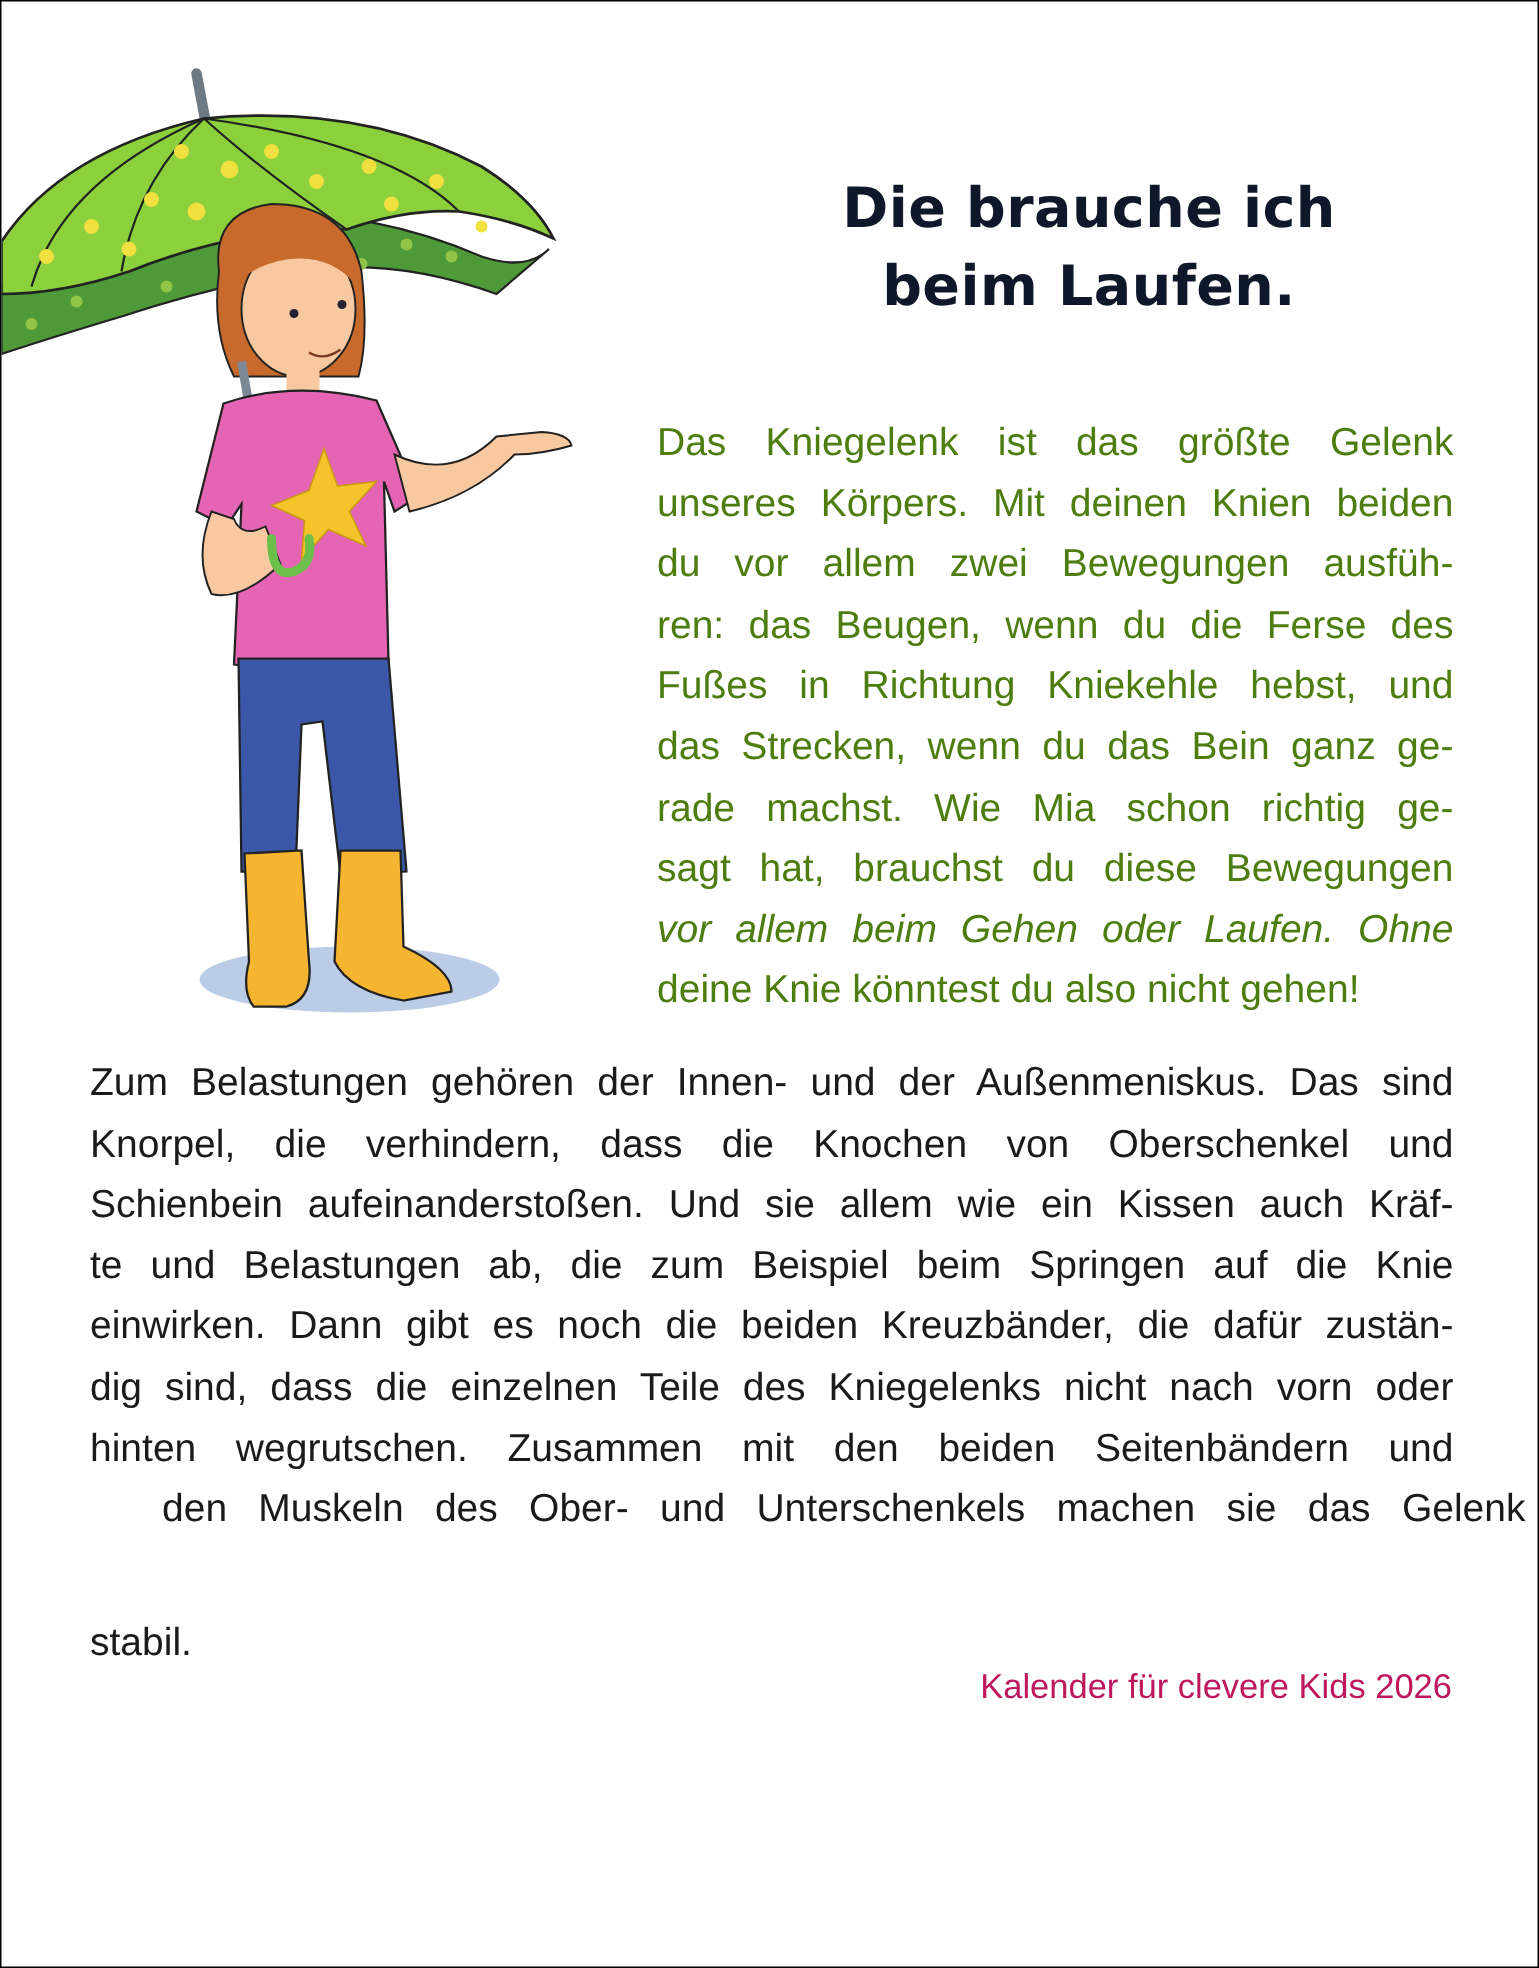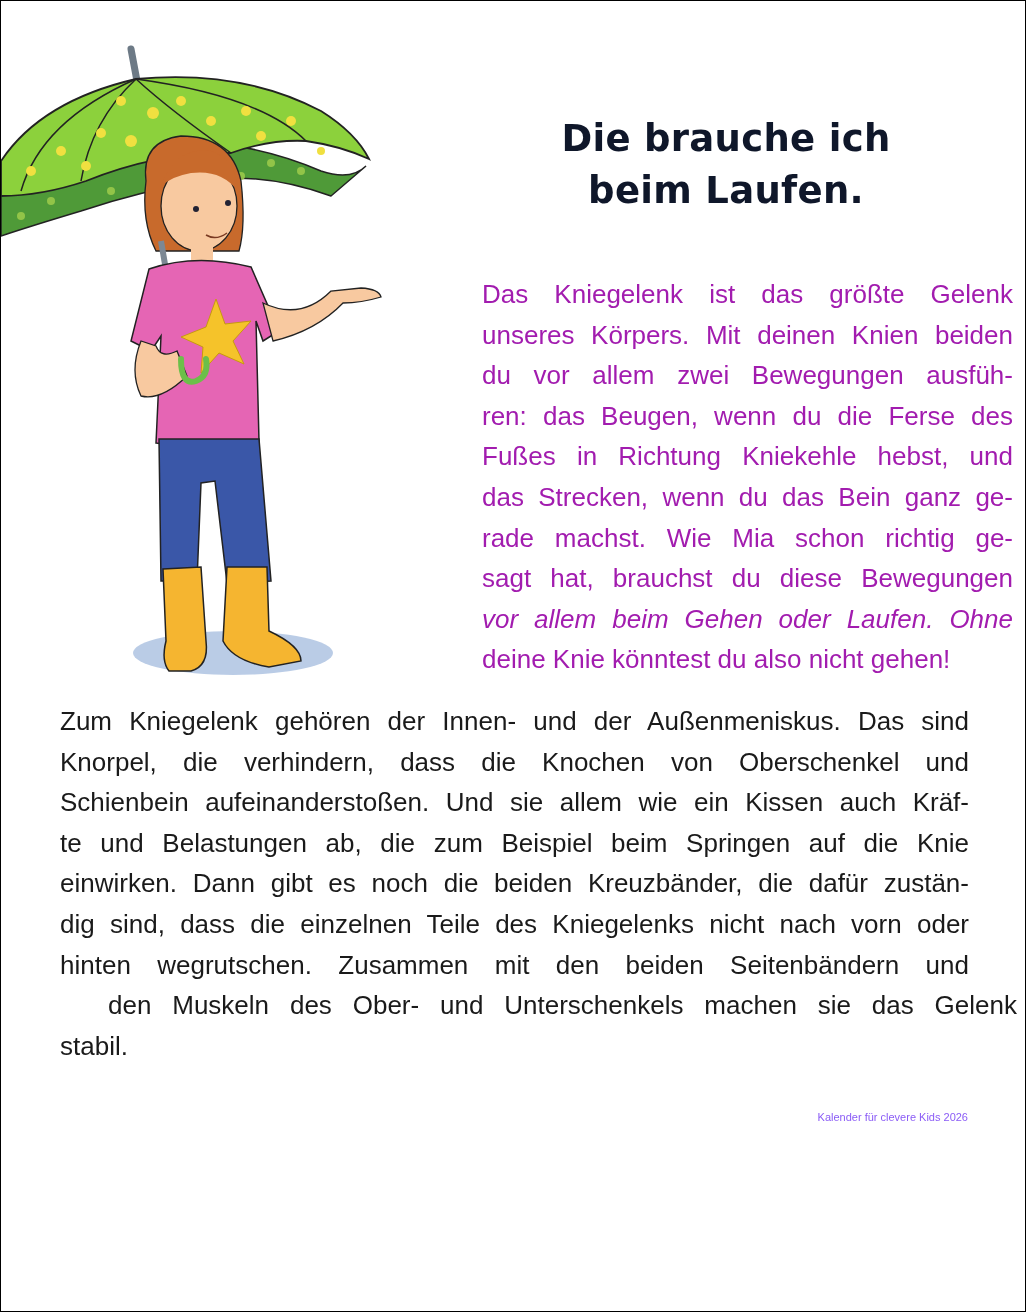--- a/index.html
+++ b/index.html
@@ -18,35 +18,35 @@
   .title {
     position: absolute; left: 520px; top: 112px; width: 410px;
     text-align: center; color: #0f172a;
     font-family: "DejaVu Sans", sans-serif; font-weight: bold;
     font-size: 37px; line-height: 52px; letter-spacing: 0.3px;
   }
   .title span { display: block; }
   .para-right {
     position: absolute; left: 437px; top: 273px; width: 531px;
     font-size: 26px; line-height: 40.6px; text-align: justify;
-    font-weight: 300; color: #a21caf; margin-left: 44px;
+    font-weight: 300; color: #4d7c0f;
   }
   .para-right .line, .para-full .line {
     display: block; text-align: justify; text-align-last: justify; white-space: nowrap;
     height: 40.6px;
   }
   .para-right .line.last, .para-full .line.last { text-align-last: left; }
   .para-full {
     position: absolute; left: 59px; top: 700px; width: 909px;
     font-size: 26px; line-height: 40.6px; color: #1a1a1a;
   }
   .para-full .line { transform-origin: left center; }
   .footer {
     position: absolute; right: 57px; top: 1110px;
-    font-size: 11px; color: #8b5cf6;
+    font-size: 23px; color: #be185d;
   }
 </style>
 </head>
 <body>
 
 <div class="page">
 
   <div class="illustration">
     <svg width="400" height="650" viewBox="0 0 400 650" xmlns="http://www.w3.org/2000/svg">
 
@@ -131,25 +131,25 @@
     <span class="line" style="display: block; width: 531px;">ren: das Beugen, wenn du die Ferse des</span>
     <span class="line" style="display: block; width: 531px;">Fußes in Richtung Kniekehle hebst, und</span>
     <span class="line" style="display: block; width: 531px;">das Strecken, wenn du das Bein ganz ge-</span>
     <span class="line" style="display: block; width: 531px;">rade machst. Wie Mia schon richtig ge-</span>
     <span class="line" style="display: block; width: 531px;">sagt hat, brauchst du diese Bewegungen</span>
     <span class="line" style="display: block; width: 531px; font-style: italic;">vor allem beim Gehen oder Laufen. Ohne</span>
     <span class="line last" style="display: block; width: 531px;">deine Knie könntest du also nicht gehen!</span>
   </div>
 
   <div class="para-full">
-    <span class="line" style="display: block; width: 909px;">Zum Kniegelenk gehören der Innen- und der Außenmeniskus. Das sind</span>
+    <span class="line" style="display: block; width: 909px;">Zum Belastungen gehören der Innen- und der Außenmeniskus. Das sind</span>
     <span class="line" style="display: block; width: 909px;">Knorpel, die verhindern, dass die Knochen von Oberschenkel und</span>
     <span class="line" style="display: block; width: 909px;">Schienbein aufeinanderstoßen. Und sie allem wie ein Kissen auch Kräf-</span>
     <span class="line" style="display: block; width: 909px;">te und Belastungen ab, die zum Beispiel beim Springen auf die Knie</span>
     <span class="line" style="display: block; width: 909px;">einwirken. Dann gibt es noch die beiden Kreuzbänder, die dafür zustän-</span>
     <span class="line" style="display: block; width: 909px;">dig sind, dass die einzelnen Teile des Kniegelenks nicht nach vorn oder</span>
     <span class="line" style="display: block; width: 909px;">hinten wegrutschen. Zusammen mit den beiden Seitenbändern und</span>
     <span class="line" style="display: block; width: 909px; margin-left: 48px;">den Muskeln des Ober- und Unterschenkels machen sie das Gelenk</span>
-    <span class="line last" style="display: block; width: 909px;">stabil.</span>
+    <span class="line last" style="display: block; width: 909px; margin-top: 48px;">stabil.</span>
   </div>
 
   <div class="footer">Kalender für clevere Kids 2026</div>
 </div>
 
 </body></html>

